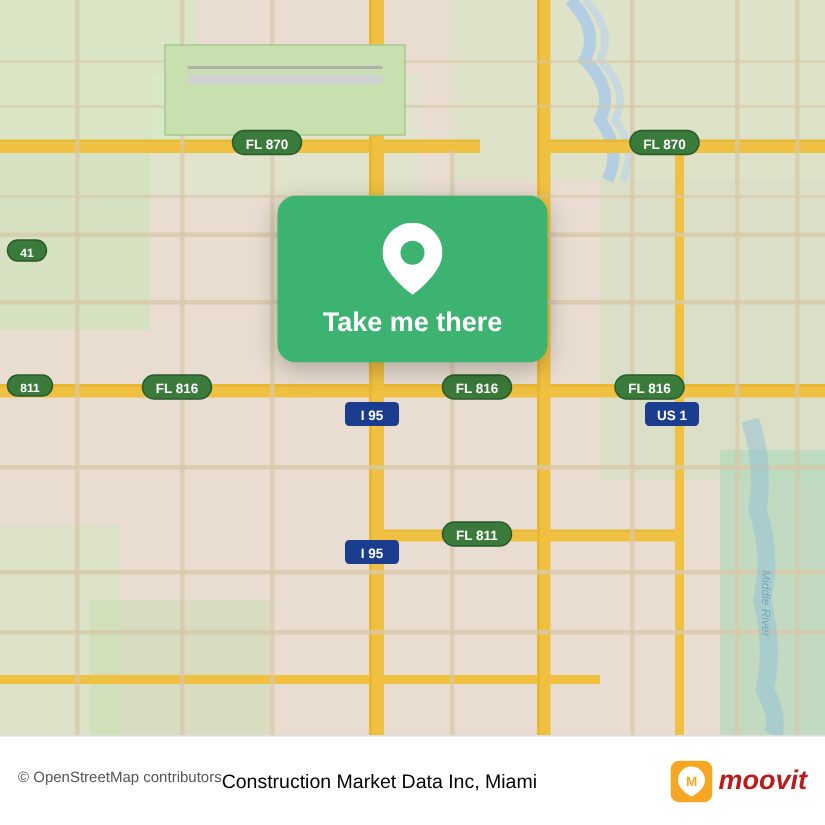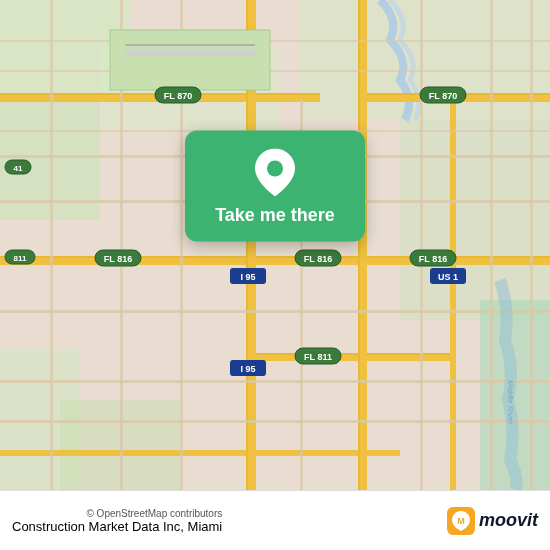--- a/index.html
+++ b/index.html
@@ -34,22 +34,20 @@
       display: flex;
       align-items: center;
       justify-content: space-between;
       padding: 0 12px;
       border-top: 1px solid #ddd;
       position: relative;
     }
 
     .bottom-text {
       display: flex;
-      flex-direction: column;
-      text-align: right;
     }
 
     .copyright-text {
       font-size: 10px;
       color: #555;
     }
 
     .location-text {
       font-size: 13px;
       color: #000000;
@@ -63,21 +61,21 @@
     }
 
     .moovit-icon {
       width: 28px;
       height: 28px;
     }
 
     .moovit-label {
       font-size: 18px;
       font-weight: bold;
-      color: #0f172a;
+      color: #b91c1c;
       font-style: italic;
     }
 
     
     #take-me-card {
       position: absolute;
       left: 50%;
       top: 38%;
       transform: translate(-50%, -50%);
       background: #3cb371;

